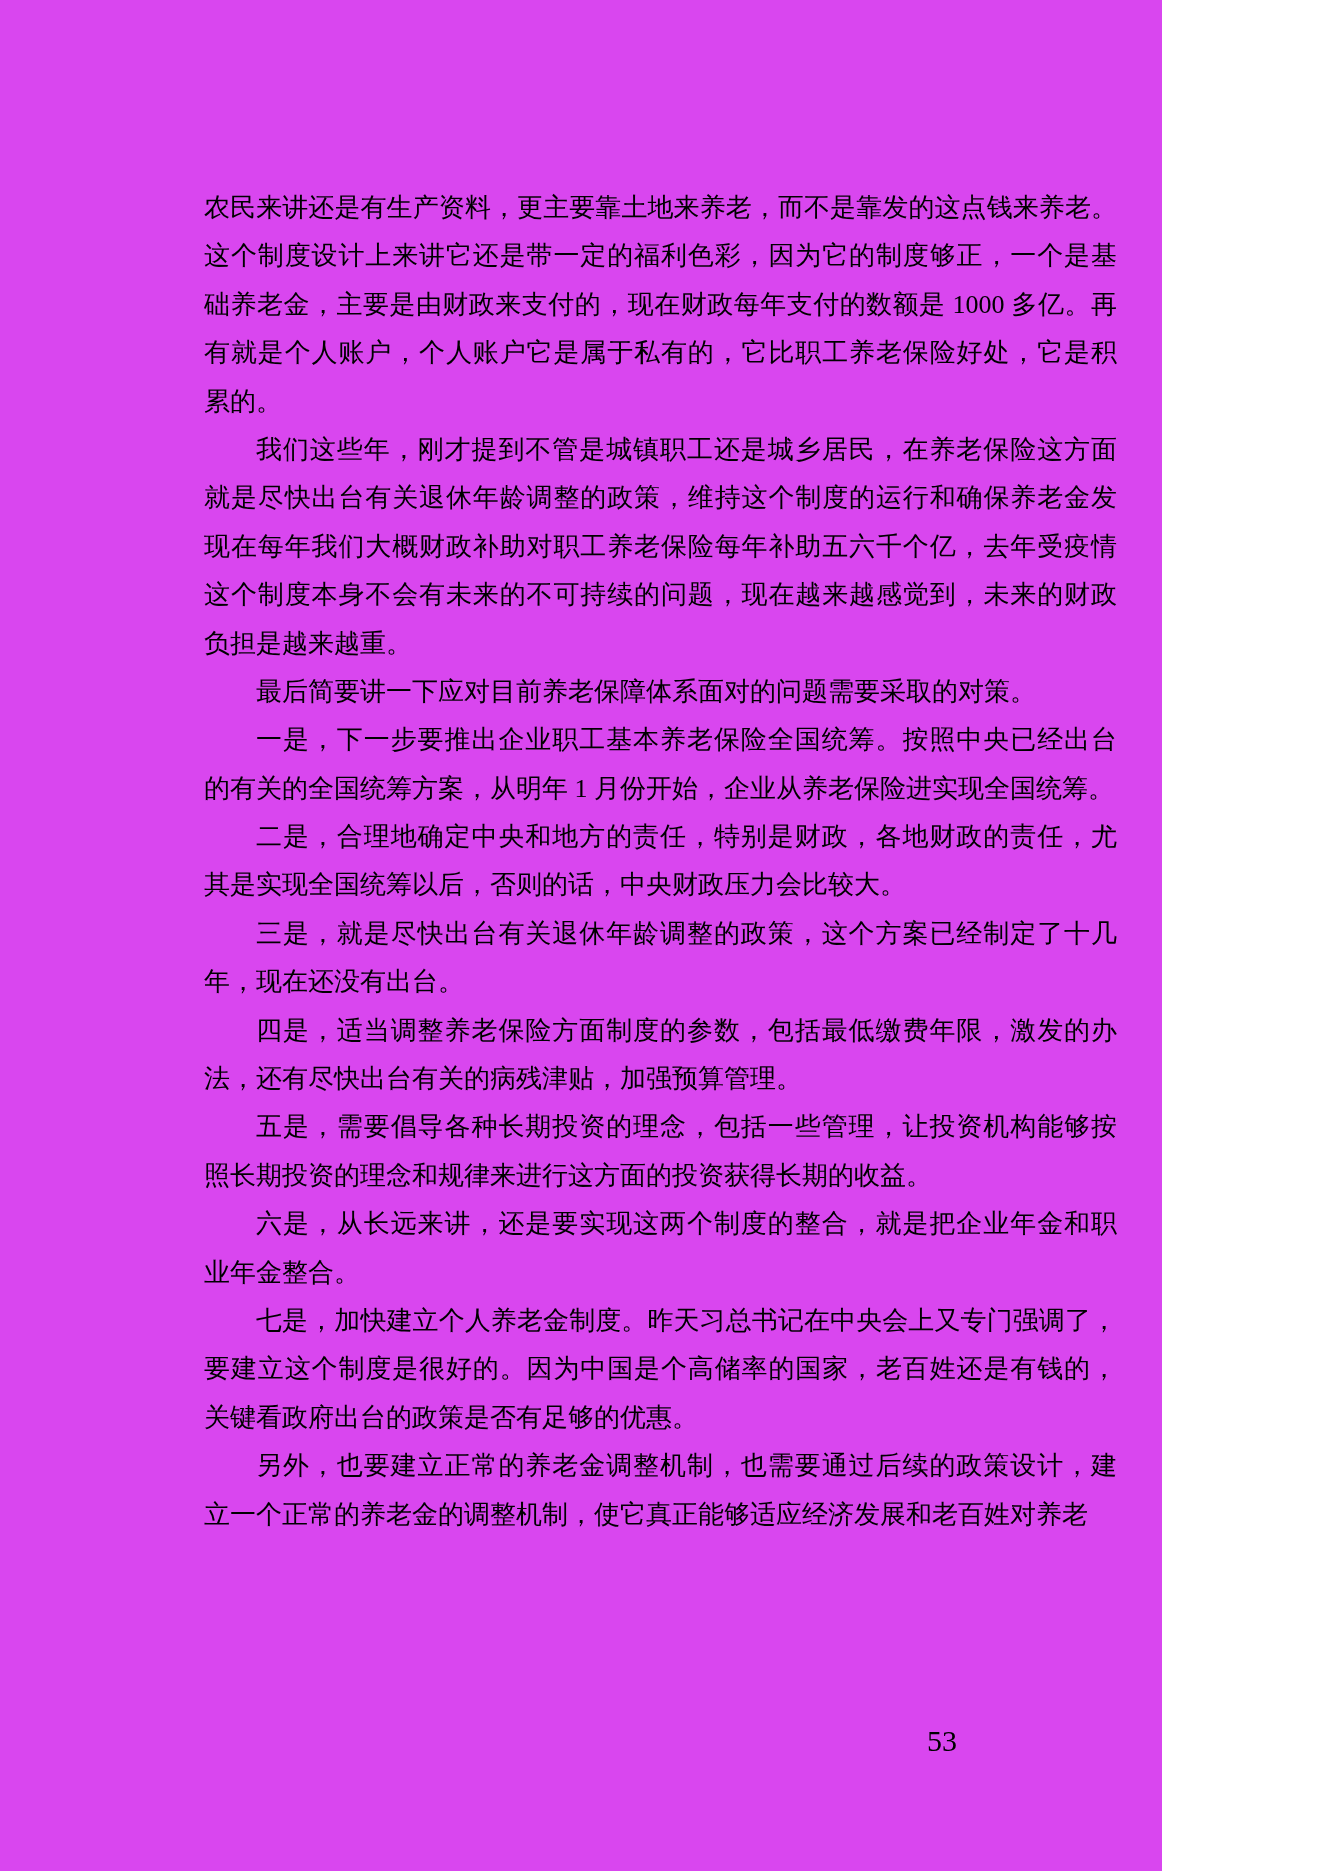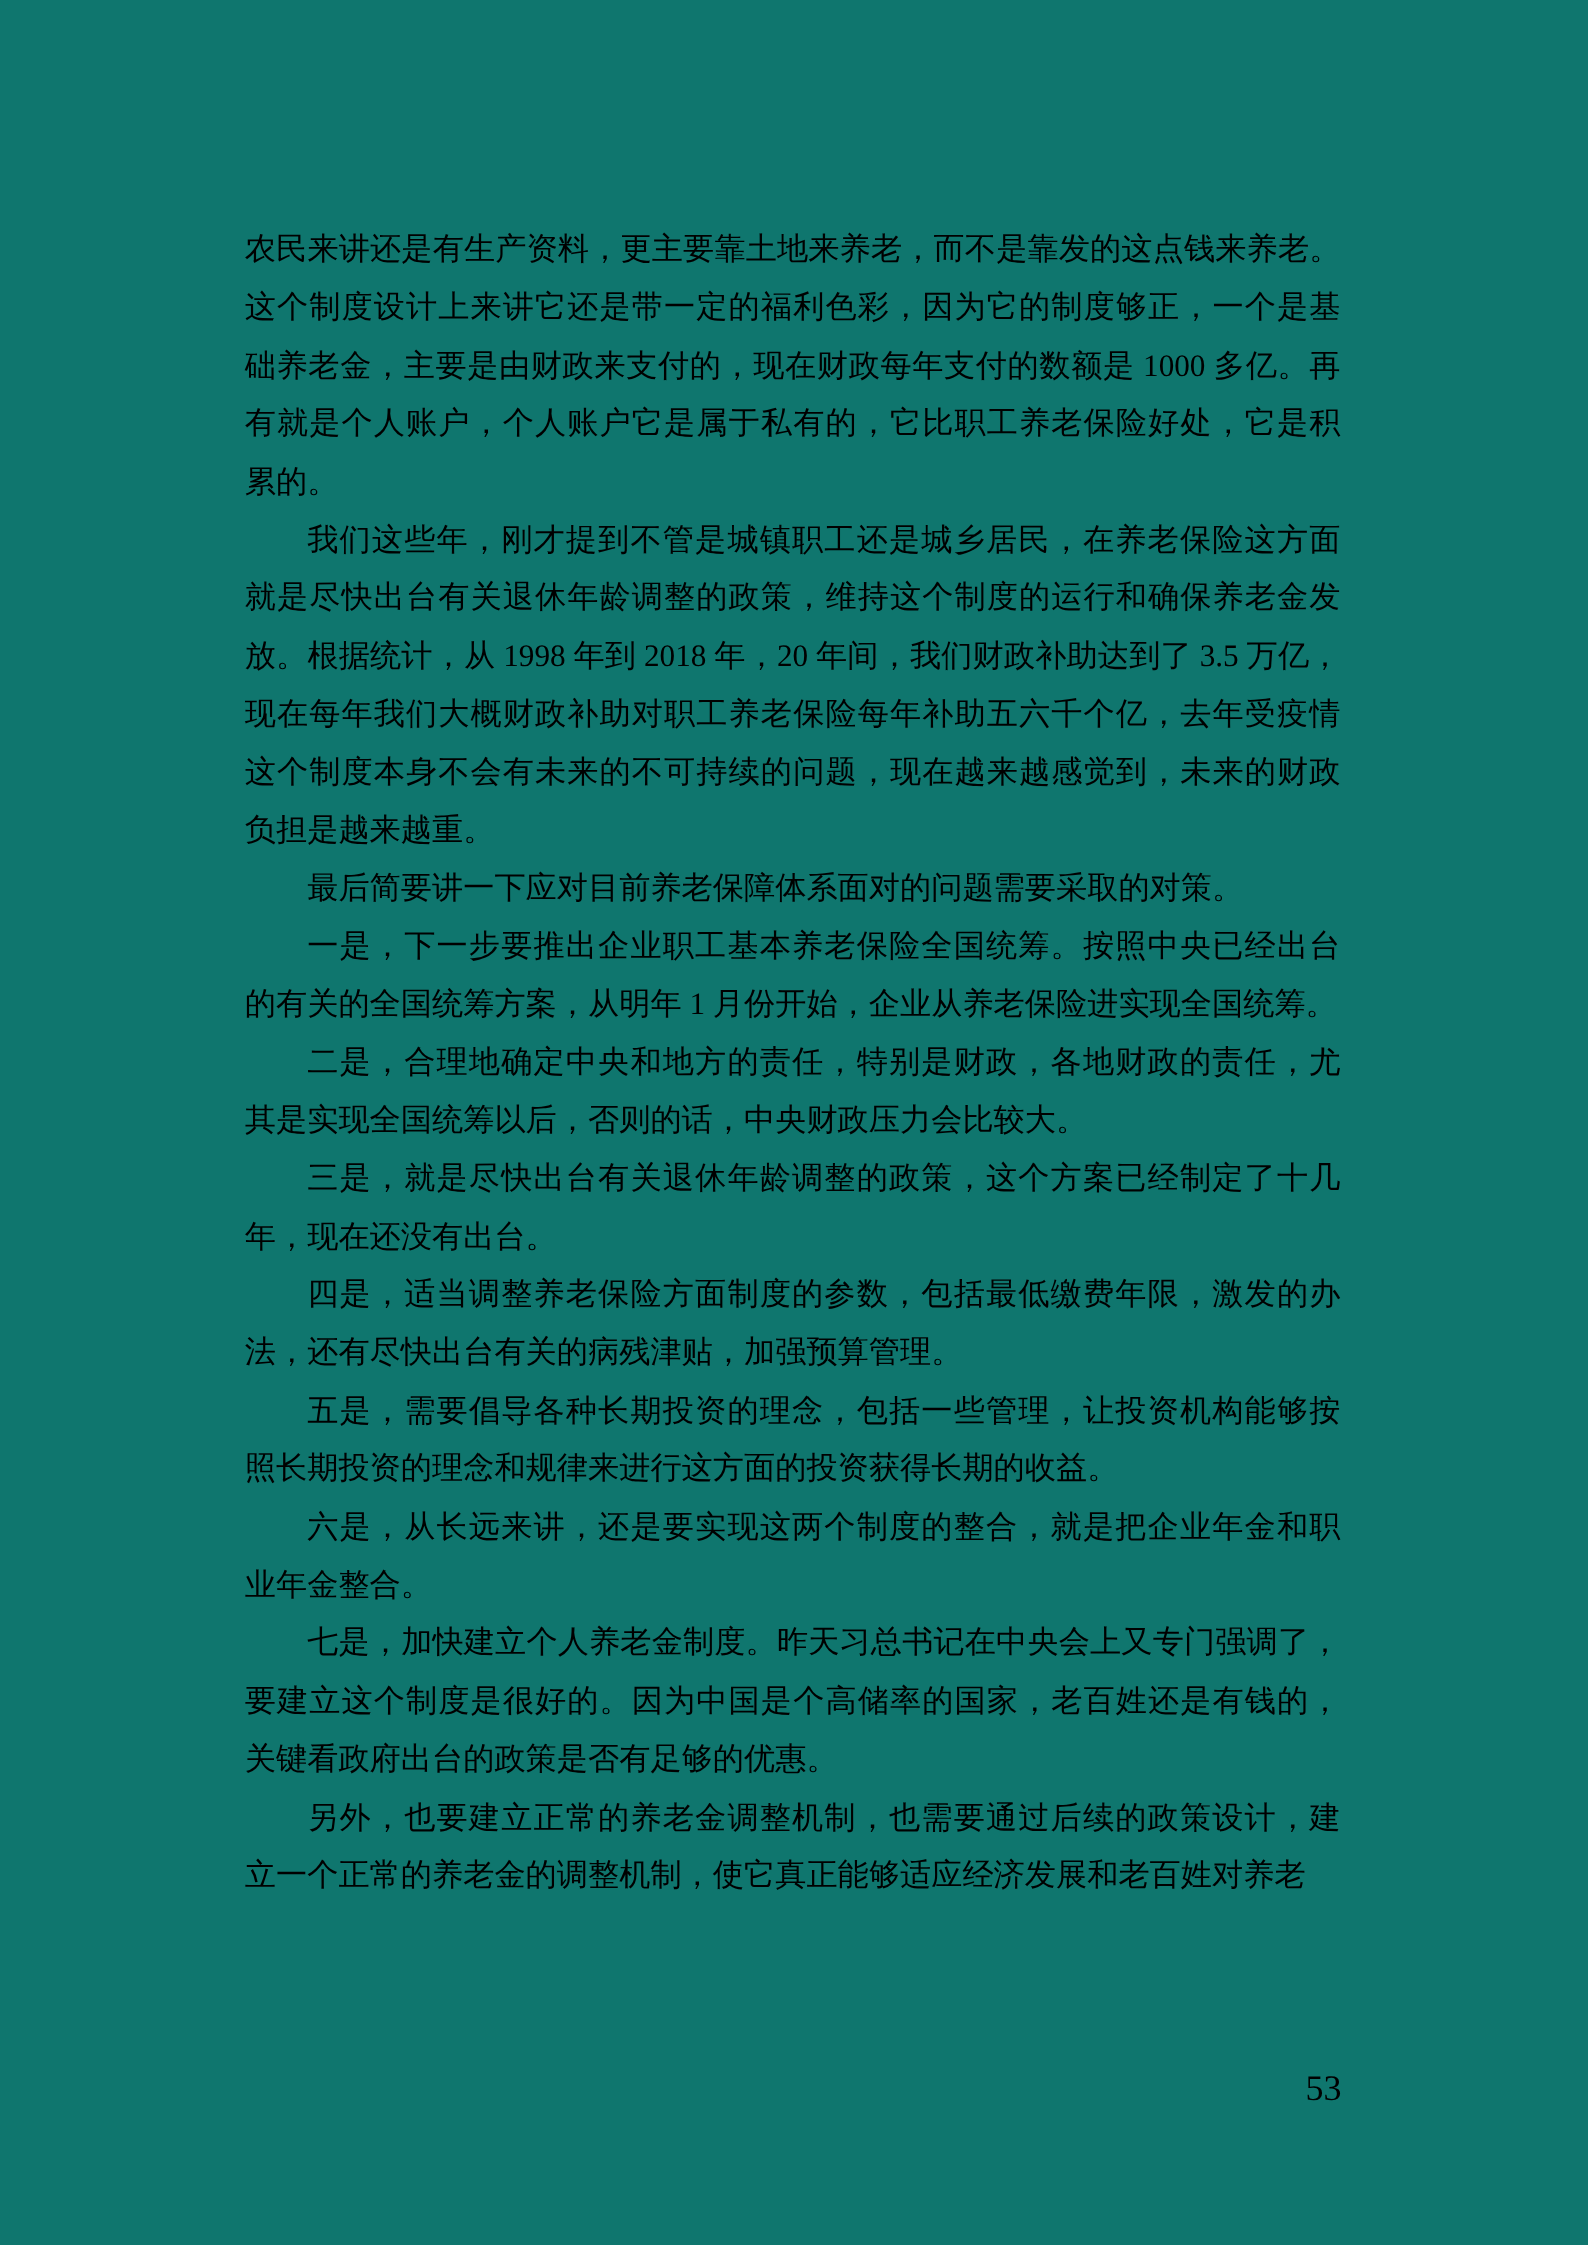--- a/index.html
+++ b/index.html
@@ -11,23 +11,23 @@
     width: 1323px;
     height: 1871px;
     position: relative;
     font-family: "Liberation Serif", serif;
     color: #000000;
   }
   .page {
     position: absolute;
     left: 0;
     top: 0;
-    width: 1323px;
+    width: 1162px;
     height: 1871px;
-    background: #0f766e;
+    background: #d946ef;
     overflow: hidden;
   }
   .text-block {
     position: absolute;
     left: 204px;
     top: 184px;
     width: 913px;
   }
   .para {
     margin: 0;
@@ -67,21 +67,20 @@
       <div class="para">
         <div class="line">农民来讲还是有生产资料，更主要靠土地来养老，而不是靠发的这点钱来养老。</div>
         <div class="line">这个制度设计上来讲它还是带一定的福利色彩，因为它的制度够正，一个是基</div>
         <div class="line">础养老金，主要是由财政来支付的，现在财政每年支付的数额是 1000 多亿。再</div>
         <div class="line">有就是个人账户，个人账户它是属于私有的，它比职工养老保险好处，它是积</div>
         <div class="line">累的。</div>
       </div>
       <div class="para indent">
         <div class="line">我们这些年，刚才提到不管是城镇职工还是城乡居民，在养老保险这方面</div>
         <div class="line">就是尽快出台有关退休年龄调整的政策，维持这个制度的运行和确保养老金发</div>
-        <div class="line">放。根据统计，从 1998 年到 2018 年，20 年间，我们财政补助达到了 3.5 万亿，</div>
         <div class="line">现在每年我们大概财政补助对职工养老保险每年补助五六千个亿，去年受疫情</div>
         <div class="line">这个制度本身不会有未来的不可持续的问题，现在越来越感觉到，未来的财政</div>
         <div class="line">负担是越来越重。</div>
       </div>
       <div class="para indent">
         <div class="line">最后简要讲一下应对目前养老保障体系面对的问题需要采取的对策。</div>
       </div>
       <div class="para indent">
         <div class="line">一是，下一步要推出企业职工基本养老保险全国统筹。按照中央已经出台</div>
         <div class="line">的有关的全国统筹方案，从明年 1 月份开始，企业从养老保险进实现全国统筹。</div>

